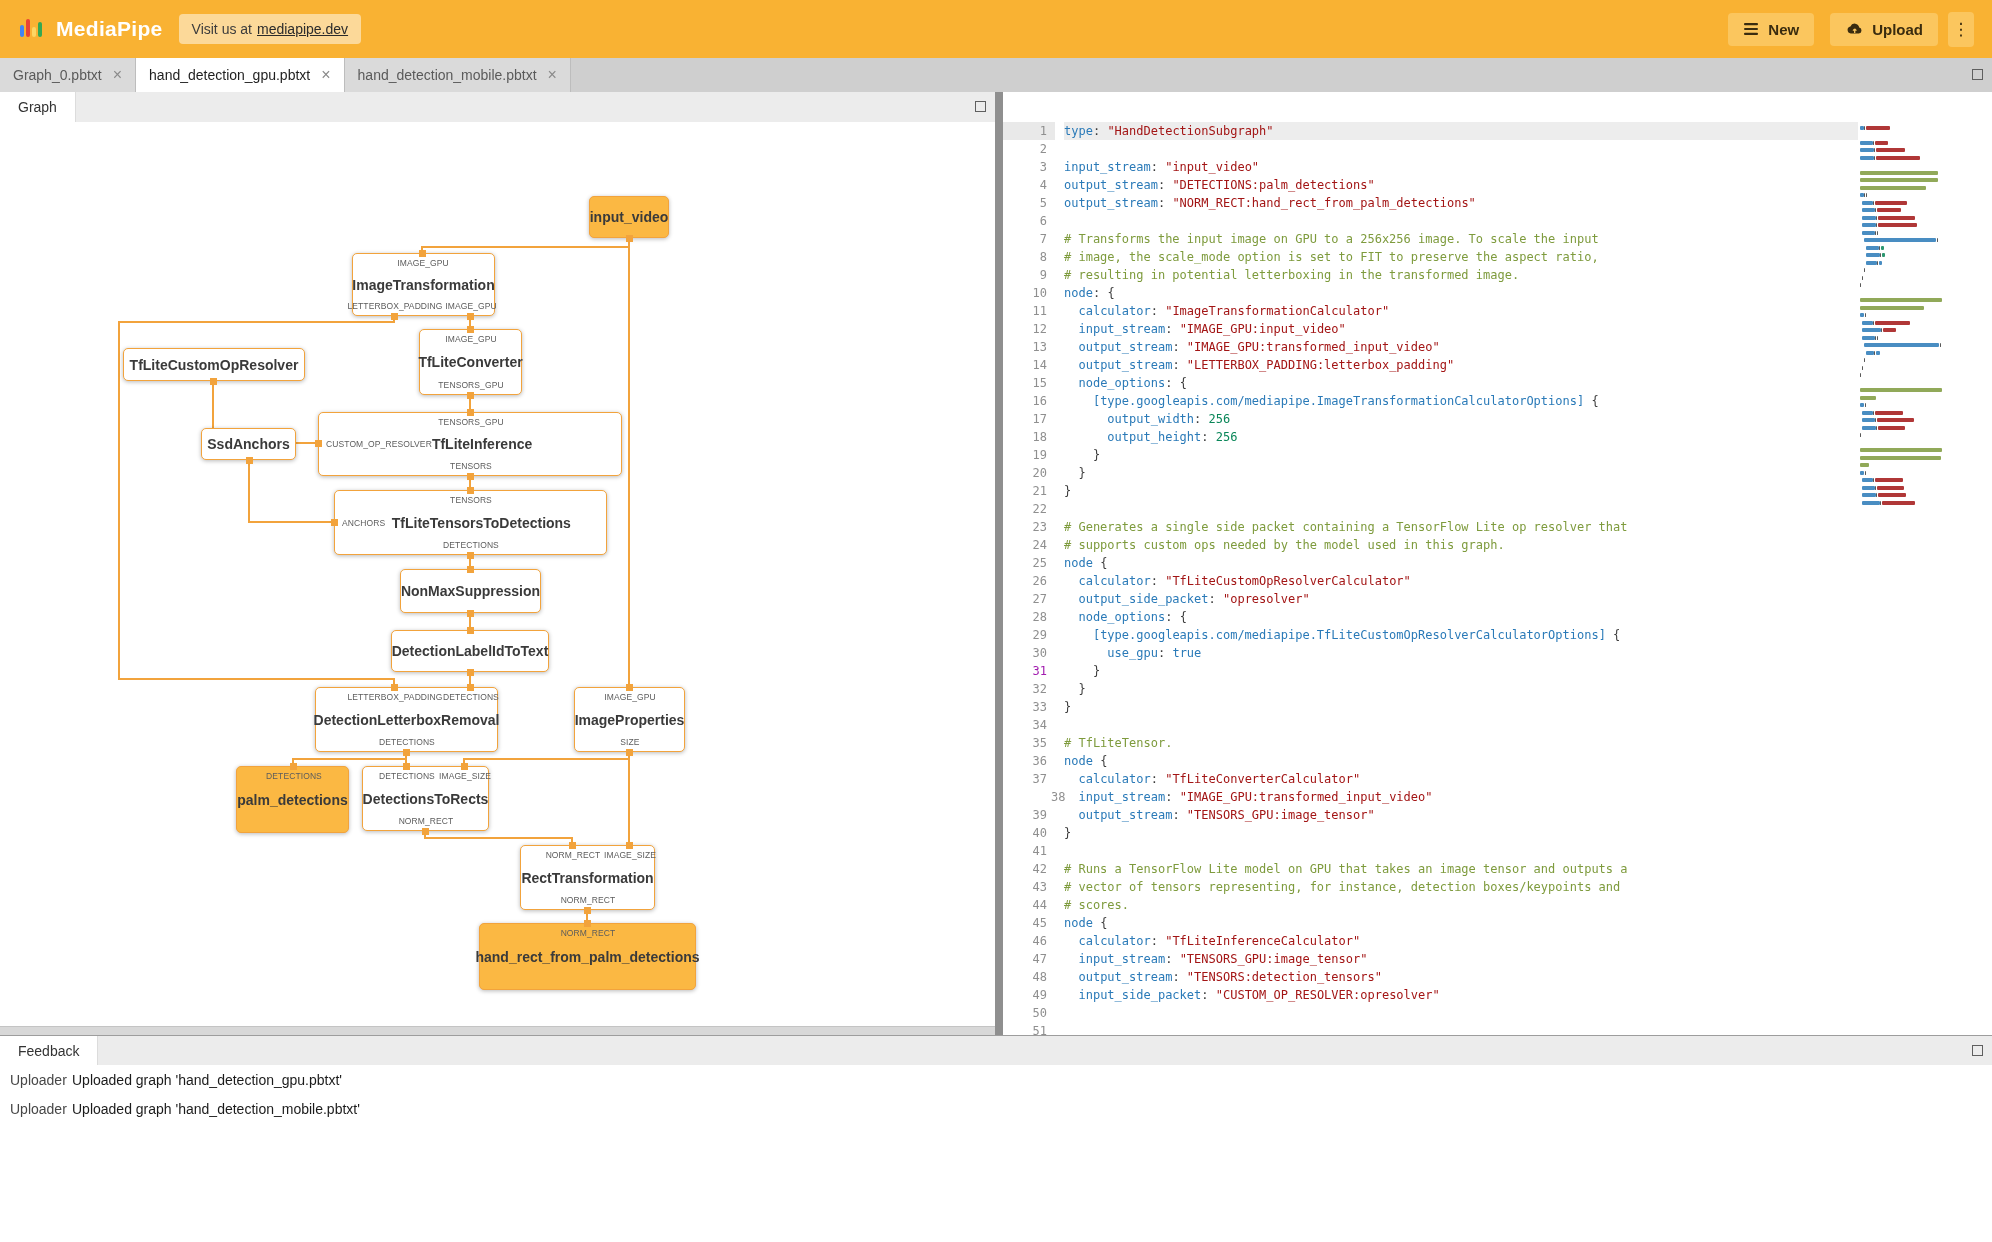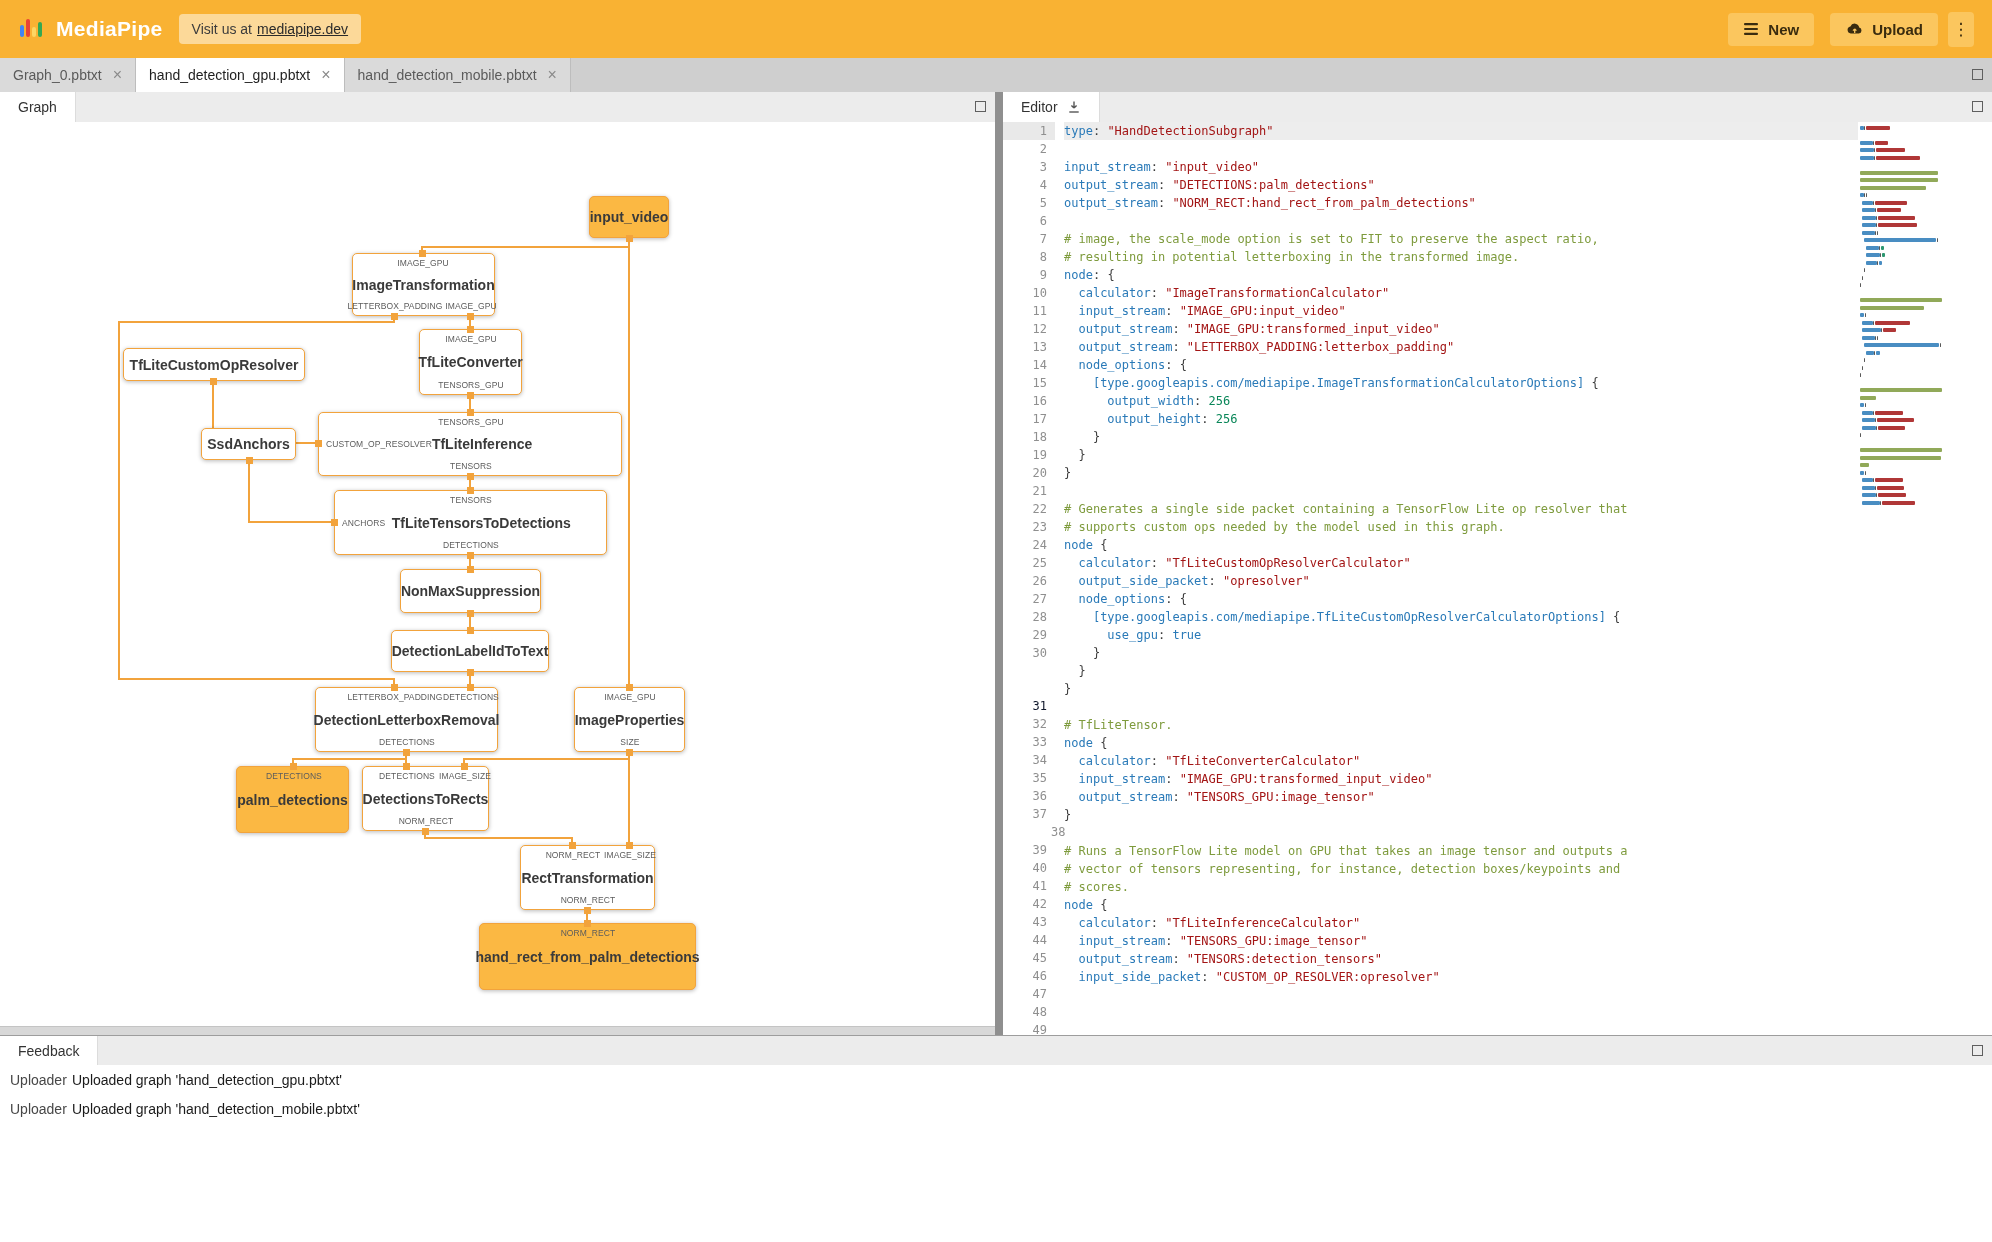--- a/index.html
+++ b/index.html
@@ -258,30 +258,20 @@
         <div class="gnode stream" style="left: 479px; top: 801px; width: 217px; height: 67px;">
           <span class="ntitle">hand_rect_from_palm_detections</span>
           <span class="port-label" style="top: 4px; left: 108px; transform: translateX(-50%);">NORM_RECT</span>
         </div>
         <span class="gport" style="left: 583.5px; top: 797.5px;"></span>
       </div>
   </div>
   <div id="graph-hscroll"></div>
 
   <div id="editor-panel">
-    <div id="editor-strip" class="strip" style="position:relative;left:0;top:0;width:100%">
-      <div class="panel-tab">
-        <span>Editor</span>
-        <svg width="14" height="14" viewBox="0 0 14 14">
-          <path d="M7 1.5v6.5 M7 8l-2.6-2.6 M7 8l2.6-2.6" stroke="#555" stroke-width="1.4" fill="none"></path>
-          <path d="M2.3 12h9.4" stroke="#555" stroke-width="1.4"></path>
-        </svg>
-      </div>
-      <span class="popout"></span>
-    </div>
     <div id="editor-body">
       <div id="gutter">
           <div class="gut-line current" style="color: rgb(143, 143, 143);">1</div>
           <div class="gut-line" style="color: rgb(143, 143, 143);">2</div>
           <div class="gut-line" style="color: rgb(143, 143, 143);">3</div>
           <div class="gut-line" style="color: rgb(143, 143, 143);">4</div>
           <div class="gut-line" style="color: rgb(143, 143, 143);">5</div>
           <div class="gut-line" style="color: rgb(143, 143, 143);">6</div>
           <div class="gut-line" style="color: rgb(143, 143, 143);">7</div>
           <div class="gut-line" style="color: rgb(143, 143, 143);">8</div>
@@ -300,21 +290,21 @@
           <div class="gut-line" style="color: rgb(143, 143, 143);">21</div>
           <div class="gut-line" style="color: rgb(143, 143, 143);">22</div>
           <div class="gut-line" style="color: rgb(143, 143, 143);">23</div>
           <div class="gut-line" style="color: rgb(143, 143, 143);">24</div>
           <div class="gut-line" style="color: rgb(143, 143, 143);">25</div>
           <div class="gut-line" style="color: rgb(143, 143, 143);">26</div>
           <div class="gut-line" style="color: rgb(143, 143, 143);">27</div>
           <div class="gut-line" style="color: rgb(143, 143, 143);">28</div>
           <div class="gut-line" style="color: rgb(143, 143, 143);">29</div>
           <div class="gut-line" style="color: rgb(143, 143, 143);">30</div>
-          <div class="gut-line" style="color: #0f172a; margin-top: 35px;">31</div>
+          <div class="gut-line" style="color: #a21caf;">31</div>
           <div class="gut-line" style="color: rgb(143, 143, 143);">32</div>
           <div class="gut-line" style="color: rgb(143, 143, 143);">33</div>
           <div class="gut-line" style="color: rgb(143, 143, 143);">34</div>
           <div class="gut-line" style="color: rgb(143, 143, 143);">35</div>
           <div class="gut-line" style="color: rgb(143, 143, 143);">36</div>
           <div class="gut-line" style="color: rgb(143, 143, 143);">37</div>
           <div class="gut-line" style="color: rgb(143, 143, 143); padding-left: 48px;">38</div>
           <div class="gut-line" style="color: rgb(143, 143, 143);">39</div>
           <div class="gut-line" style="color: rgb(143, 143, 143);">40</div>
           <div class="gut-line" style="color: rgb(143, 143, 143);">41</div>
@@ -329,20 +319,21 @@
           <div class="gut-line" style="color: rgb(143, 143, 143);">50</div>
           <div class="gut-line" style="color: rgb(143, 143, 143);">51</div>
         </div>
       <div id="code">
           <div class="code-line current"><span style="color: rgb(42, 122, 184);">type</span><span style="color: rgb(60, 60, 60);">:</span><span> </span><span style="color: rgb(163, 21, 21);">"HandDetectionSubgraph"</span></div>
           <div class="code-line"></div>
           <div class="code-line"><span style="color: rgb(42, 122, 184);">input_stream</span><span style="color: rgb(60, 60, 60);">:</span><span> </span><span style="color: rgb(163, 21, 21);">"input_video"</span></div>
           <div class="code-line"><span style="color: rgb(42, 122, 184);">output_stream</span><span style="color: rgb(60, 60, 60);">:</span><span> </span><span style="color: rgb(163, 21, 21);">"DETECTIONS:palm_detections"</span></div>
           <div class="code-line"><span style="color: rgb(42, 122, 184);">output_stream</span><span style="color: rgb(60, 60, 60);">:</span><span> </span><span style="color: rgb(163, 21, 21);">"NORM_RECT:hand_rect_from_palm_detections"</span></div>
           <div class="code-line"></div>
+          <div class="code-line"><span style="color: rgb(126, 155, 61);"># Transforms the input image on GPU to a 256x256 image. To scale the input</span></div>
           <div class="code-line"><span style="color: rgb(126, 155, 61);"># image, the scale_mode option is set to FIT to preserve the aspect ratio,</span></div>
           <div class="code-line"><span style="color: rgb(126, 155, 61);"># resulting in potential letterboxing in the transformed image.</span></div>
           <div class="code-line"><span style="color: rgb(42, 122, 184);">node</span><span style="color: rgb(60, 60, 60);">:</span><span> </span><span style="color: rgb(60, 60, 60);">{</span></div>
           <div class="code-line"><span>  </span><span style="color: rgb(42, 122, 184);">calculator</span><span style="color: rgb(60, 60, 60);">:</span><span> </span><span style="color: rgb(163, 21, 21);">"ImageTransformationCalculator"</span></div>
           <div class="code-line"><span>  </span><span style="color: rgb(42, 122, 184);">input_stream</span><span style="color: rgb(60, 60, 60);">:</span><span> </span><span style="color: rgb(163, 21, 21);">"IMAGE_GPU:input_video"</span></div>
           <div class="code-line"><span>  </span><span style="color: rgb(42, 122, 184);">output_stream</span><span style="color: rgb(60, 60, 60);">:</span><span> </span><span style="color: rgb(163, 21, 21);">"IMAGE_GPU:transformed_input_video"</span></div>
           <div class="code-line"><span>  </span><span style="color: rgb(42, 122, 184);">output_stream</span><span style="color: rgb(60, 60, 60);">:</span><span> </span><span style="color: rgb(163, 21, 21);">"LETTERBOX_PADDING:letterbox_padding"</span></div>
           <div class="code-line"><span>  </span><span style="color: rgb(42, 122, 184);">node_options</span><span style="color: rgb(60, 60, 60);">:</span><span> </span><span style="color: rgb(60, 60, 60);">{</span></div>
           <div class="code-line"><span>    </span><span style="color: rgb(42, 122, 184);">[type.googleapis.com/mediapipe.ImageTransformationCalculatorOptions]</span><span> </span><span style="color: rgb(60, 60, 60);">{</span></div>
           <div class="code-line"><span>      </span><span style="color: rgb(42, 122, 184);">output_width</span><span style="color: rgb(60, 60, 60);">:</span><span> </span><span style="color: rgb(9, 134, 88);">256</span></div>

